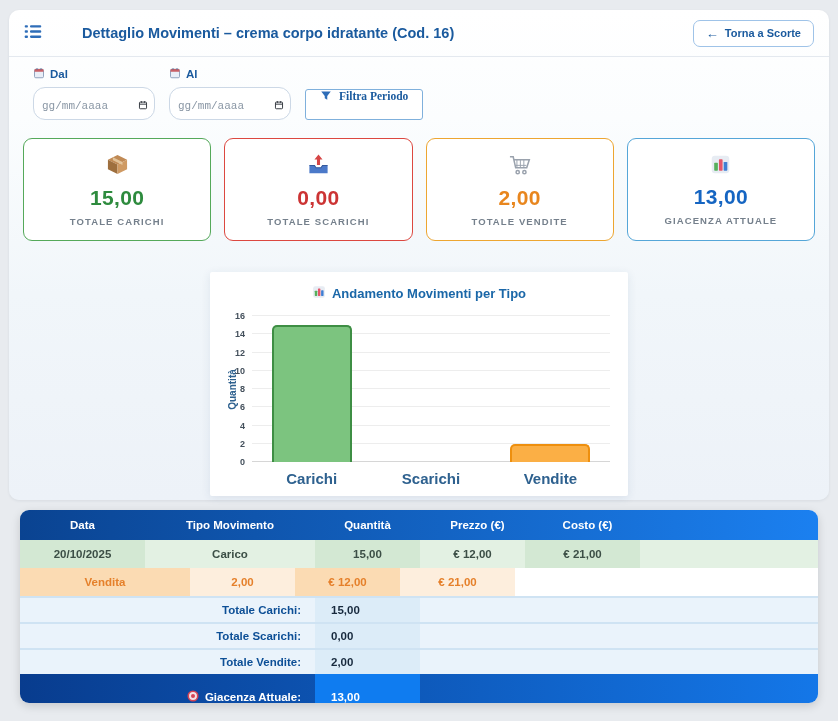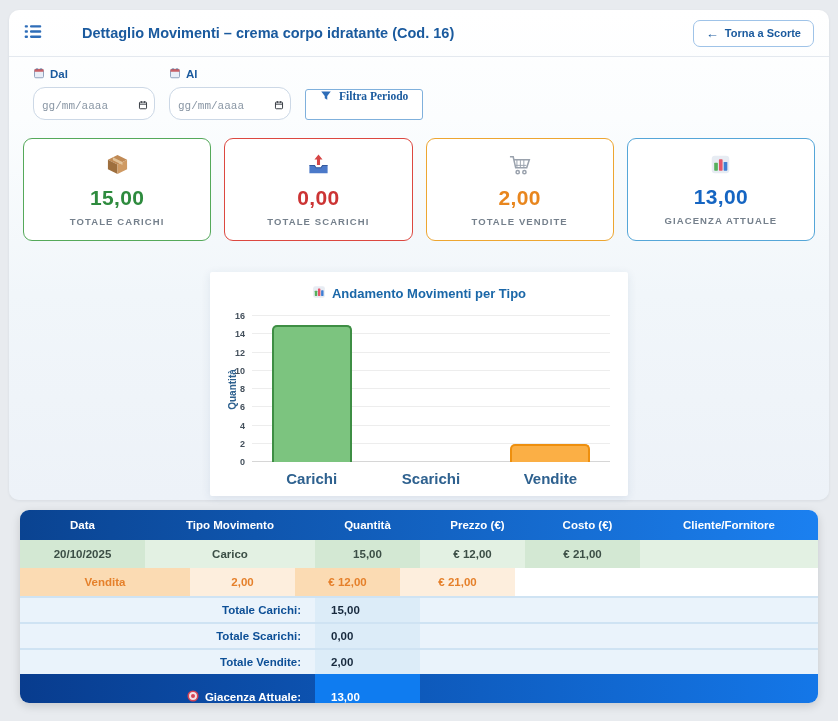--- a/index.html
+++ b/index.html
@@ -262,21 +262,20 @@
   </div>
 
   <div class="table-card">
 
     <div class="trow thead">
       <div class="cell c1">Data</div>
       <div class="cell c2">Tipo Movimento</div>
       <div class="cell c3">Quantità</div>
       <div class="cell c5">Prezzo (€)</div>
       <div class="cell c4">Costo (€)</div>
-      <div class="cell c6">Cliente/Fornitore</div>
     </div>
 
     <div class="trow row-carico">
       <div class="cell c1">20/10/2025</div>
       <div class="cell c2">Carico</div>
       <div class="cell c3">15,00</div>
       <div class="cell c4">€ 12,00</div>
       <div class="cell c5">€ 21,00</div>
       <div class="cell c6"></div>
     </div>

